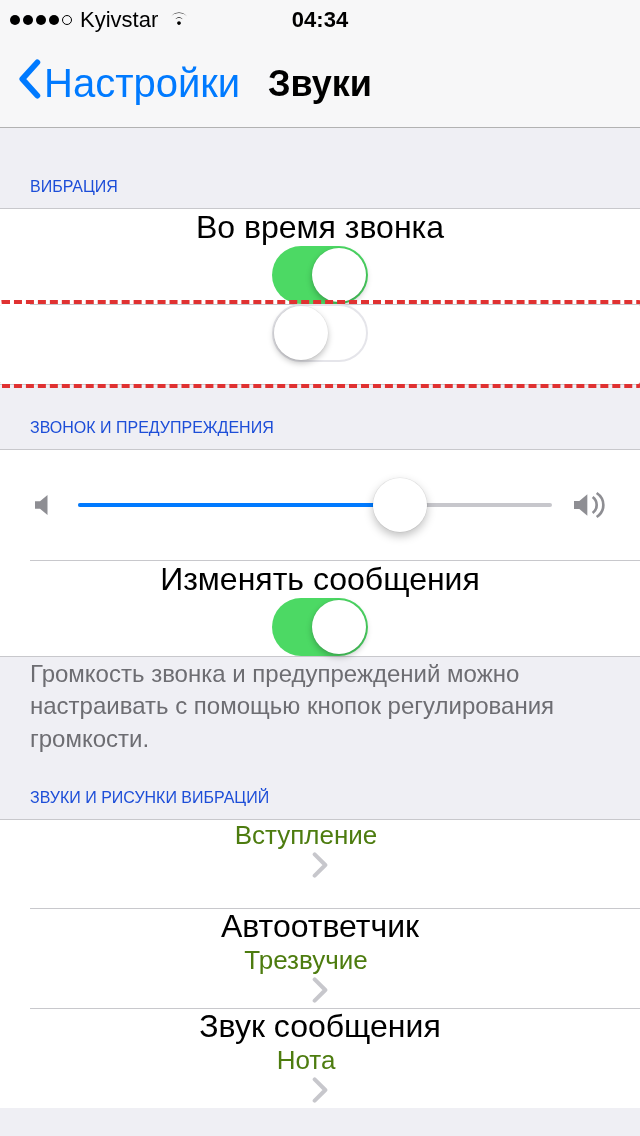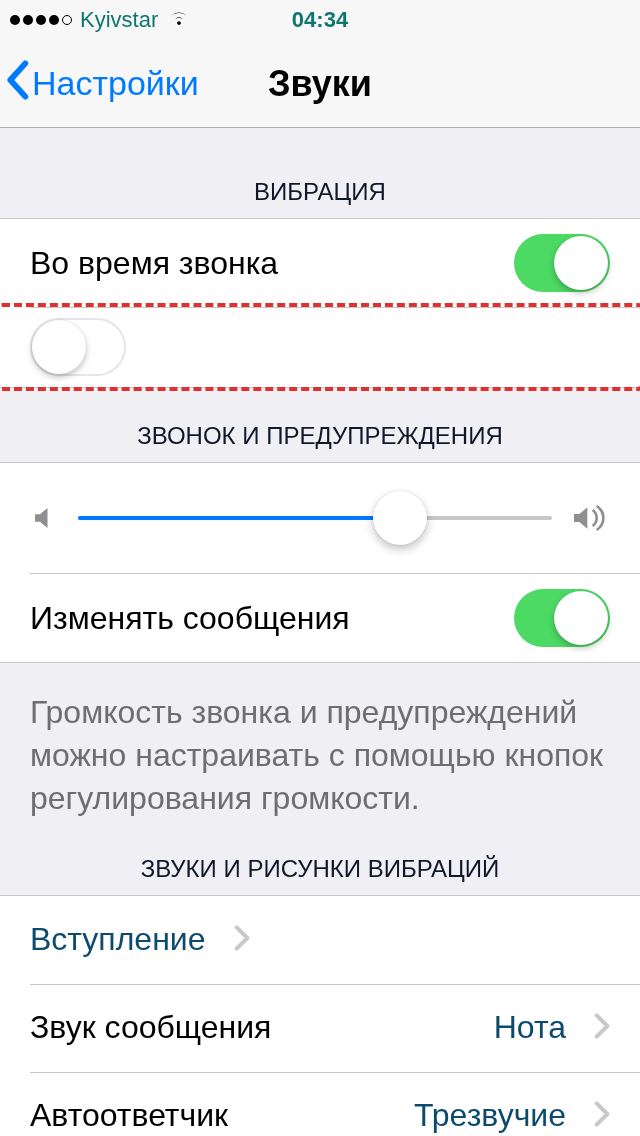--- a/index.html
+++ b/index.html
@@ -15,21 +15,21 @@
   
   .status-bar {
     height: 40px;
     background: #f7f7f8;
     display: flex;
     align-items: center;
     justify-content: space-between;
     padding: 0 10px;
     font-size: 22px;
     font-weight: 500;
-    color: #0f766e;
+    color: #000000;
   }
   .status-left, .status-right { display: flex; align-items: center; gap: 8px; }
   .status-center { position: absolute; left: 50%; transform: translateX(-50%); font-weight: 600; }
   .signal { display: flex; gap: 3px; align-items: center; }
   .signal .dot { width: 10px; height: 10px; border-radius: 50%; background: #000; }
   .signal .dot.empty { background: transparent; border: 1.5px solid #000; }
   .wifi-icon svg { width: 26px; height: 24px; }
   .status-right svg { width: 22px; height: 22px; }
   .battery { display: flex; align-items: center; gap: 2px; }
   .battery-body {
@@ -45,67 +45,67 @@
     background: #f7f7f8;
     border-bottom: 1px solid #b2b2b2;
     display: flex;
     align-items: center;
     position: relative;
   }
   .nav-back {
     display: flex;
     align-items: center;
     color: #007aff;
-    font-size: 34px;
-    padding-left: 4px;
+    font-size: 40px;
+    padding-left: 16px;
     height: 100%;
   }
   .nav-back svg { width: 26px; height: 40px; margin-right: 2px; }
   .nav-title {
     position: absolute;
     left: 50%;
     transform: translateX(-50%);
     font-size: 36px;
     font-weight: 600;
   }
 
   
   .section-header {
     padding: 34px 30px 12px 30px;
-    font-size: 24px;
-    color: #0f172a;
+    font-size: 16px;
+    color: #1d4ed8;
     text-transform: uppercase;
-    text-align: center;
   }
   .section-header.first { padding-top: 50px; }
   .section-footer {
-    padding: 28px 30px 8px 30px;
-    font-size: 32px;
+    padding: 1px 30px 8px 30px;
+    font-size: 24px;
     line-height: 1.35;
     color: #6d6d72;
   }
 
   
   .cell-group { background: #fff; border-top: 1px solid #c8c8cc; border-bottom: 1px solid #c8c8cc; }
   .cell {
     min-height: 88px;
     display: flex;
     align-items: center;
-    padding: 0 30px;
-    position: relative;
+    padding: 0 18px;
+    position: relative;
+    flex-direction: column;
   }
   .cell + .cell::before {
     content: "";
     position: absolute;
     top: 0; left: 30px; right: 0;
     height: 1px;
     background: #c8c8cc;
   }
   .cell-label { font-size: 32px; flex: 1; }
-  .cell-value { font-size: 32px; color: #0c4a6e; margin-right: 28px; }
+  .cell-value { font-size: 26px; color: #4d7c0f; margin-right: 28px; }
   .chevron svg { width: 16px; height: 28px; }
 
   
   .highlight {
     border: 4px dashed #e03131;
     margin: -4px;
     border-radius: 6px;
   }
 
   
@@ -240,30 +240,30 @@
 <div class="cell-group" style="border-bottom:none">
   <div class="cell">
     <span class="cell-value">Вступление</span>
     <span class="chevron">
       <svg viewBox="0 0 12 20">
           <path fill="none" stroke="#c7c7cc" stroke-width="3" stroke-linecap="round" stroke-linejoin="round" d="M2 2l8 8-8 8"></path>
         </svg>
     </span>
   </div>
   <div class="cell">
+    <span class="cell-label">Автоответчик</span>
+    <span class="cell-value">Трезвучие</span>
+    <span class="chevron">
+      <svg viewBox="0 0 12 20">
+          <path fill="none" stroke="#c7c7cc" stroke-width="3" stroke-linecap="round" stroke-linejoin="round" d="M2 2l8 8-8 8"></path>
+        </svg>
+    </span>
+  </div>
+  <div class="cell">
     <span class="cell-label">Звук сообщения</span>
     <span class="cell-value">Нота</span>
     <span class="chevron">
       <svg viewBox="0 0 12 20">
           <path fill="none" stroke="#c7c7cc" stroke-width="3" stroke-linecap="round" stroke-linejoin="round" d="M2 2l8 8-8 8"></path>
         </svg>
     </span>
   </div>
-  <div class="cell">
-    <span class="cell-label">Автоответчик</span>
-    <span class="cell-value">Трезвучие</span>
-    <span class="chevron">
-      <svg viewBox="0 0 12 20">
-          <path fill="none" stroke="#c7c7cc" stroke-width="3" stroke-linecap="round" stroke-linejoin="round" d="M2 2l8 8-8 8"></path>
-        </svg>
-    </span>
-  </div>
 </div>
 
 </body></html>

